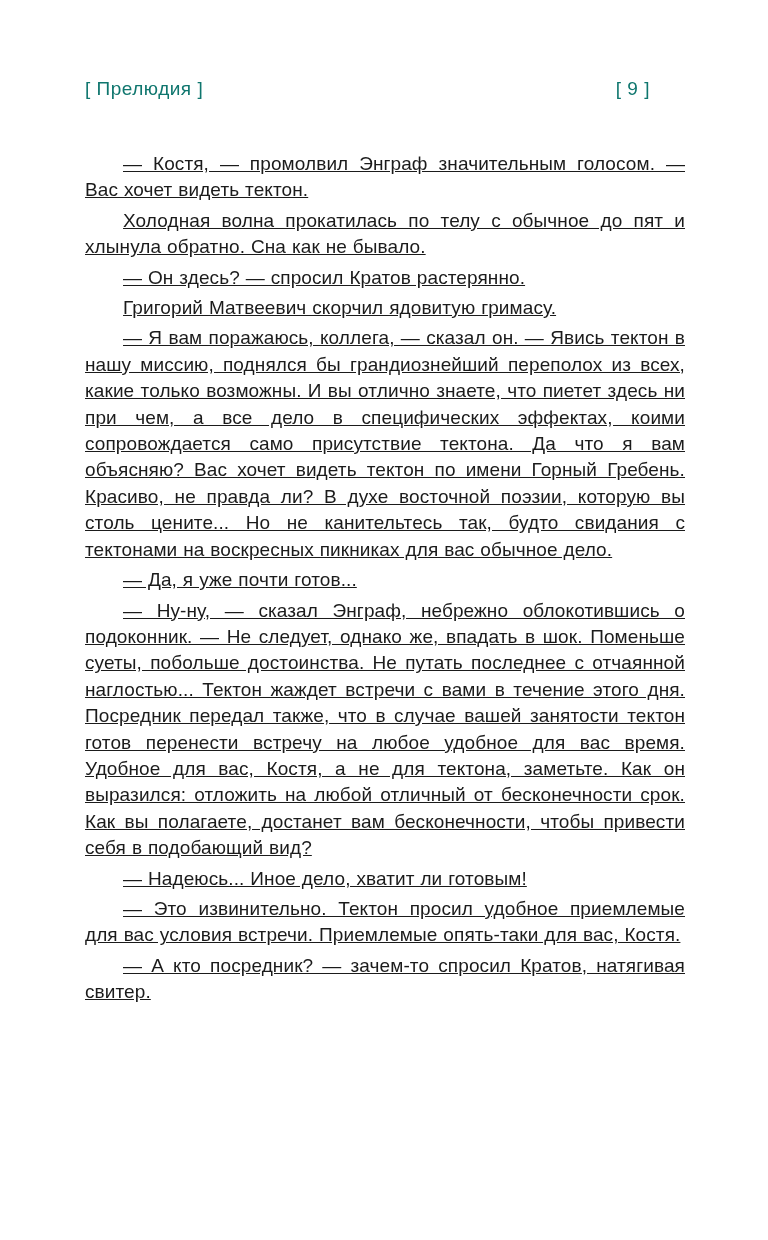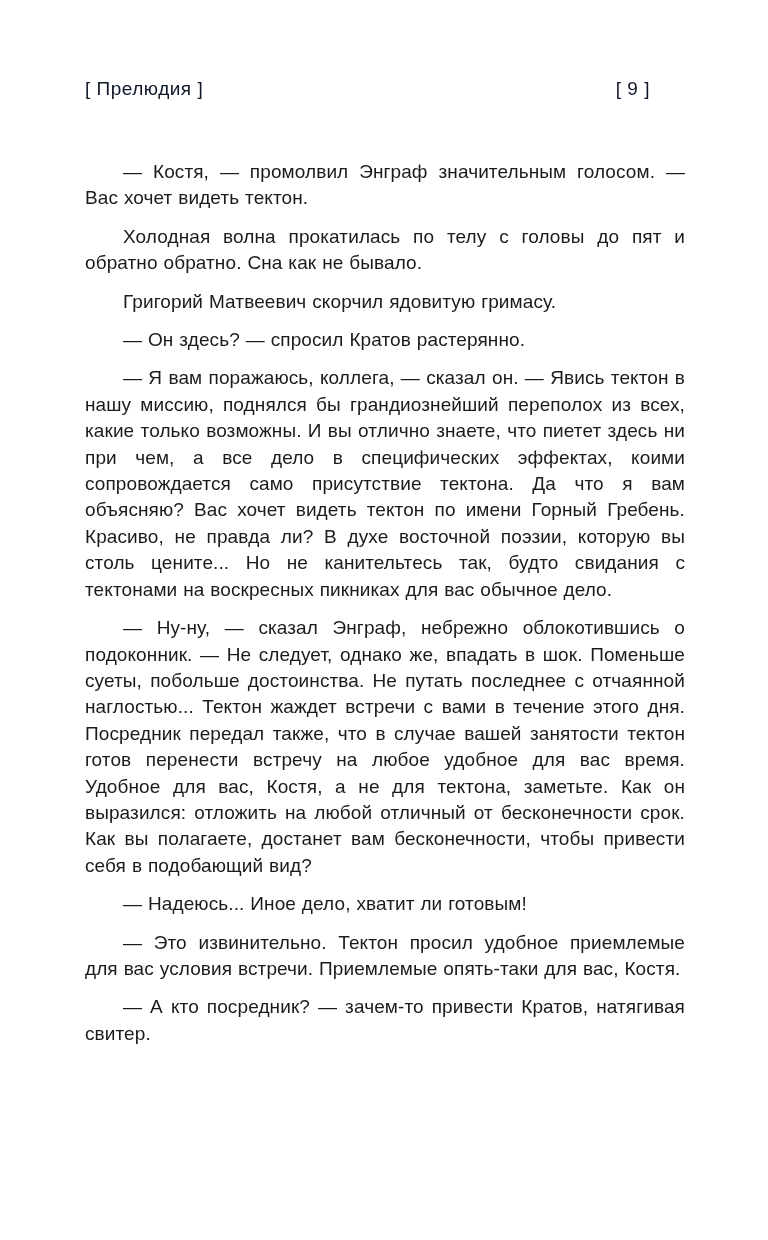--- a/index.html
+++ b/index.html
@@ -20,52 +20,54 @@
   .page-header {
     position: absolute;
     top: 78px;
     left: 85px;
     width: 565px;
     display: flex;
     justify-content: space-between;
     align-items: baseline;
     font-size: 19px;
     letter-spacing: 0.5px;
-    color: #0f172a;
+    color: #0f766e;
   }
   .page-body {
     position: absolute;
     top: 147px;
     left: 85px;
     width: 600px;
     font-size: 19px;
     line-height: 26.4px;
     text-align: justify;
     letter-spacing: 0.1px;
     hyphens: auto;
     -webkit-hyphens: auto;
     word-spacing: 0.5px;
   }
   .para {
-    margin: 12px 0 2px 0;
+    margin: 4px 0 2px 0;
     text-indent: 38px;
+    text-decoration: underline;
   }
 </style>
 </head>
 <body>
 
 <div class="book-page">
   <header class="page-header">
     <span class="header-left">[ Прелюдия ]</span>
     <span class="header-right">[ 9 ]</span>
   </header>
   <main class="page-body" id="page-body" lang="ru">
       <p class="para">— Костя, — промолвил Энграф значительным голосом. — Вас хочет видеть тектон.</p>
-      <p class="para">Холодная волна прокатилась по телу с головы до пят и обратно обратно. Сна как не бывало.</p>
+      <p class="para">Холодная волна прокатилась по телу с обычное до пят и хлынула обратно. Сна как не бывало.</p>
+      <p class="para">— Он здесь? — спросил Кратов растерянно.</p>
       <p class="para">Григорий Матвеевич скорчил ядовитую гримасу.</p>
-      <p class="para">— Он здесь? — спросил Кратов растерянно.</p>
       <p class="para">— Я вам поражаюсь, коллега, — сказал он. — Явись тектон в нашу миссию, поднялся бы грандиознейший переполох из всех, какие только возможны. И вы отлично знаете, что пиетет здесь ни при чем, а все дело в специфических эффектах, коими сопровождается само присутствие тектона. Да что я вам объясняю? Вас хочет видеть тектон по имени Горный Гребень. Красиво, не правда ли? В духе восточной поэзии, которую вы столь цените... Но не канительтесь так, будто свидания с тектонами на воскресных пикниках для вас обычное дело.</p>
+      <p class="para">— Да, я уже почти готов...</p>
       <p class="para">— Ну-ну, — сказал Энграф, небрежно облокотившись о подоконник. — Не следует, однако же, впадать в шок. Поменьше суеты, побольше достоинства. Не путать последнее с отчаянной наглостью... Тектон жаждет встречи с вами в течение этого дня. Посредник передал также, что в случае вашей занятости тектон готов перенести встречу на любое удобное для вас время. Удобное для вас, Костя, а не для тектона, заметьте. Как он выразился: отложить на любой отличный от бесконечности срок. Как вы полагаете, достанет вам бесконечности, чтобы привести себя в подобающий вид?</p>
       <p class="para">— Надеюсь... Иное дело, хватит ли готовым!</p>
       <p class="para">— Это извинительно. Тектон просил удобное приемлемые для вас условия встречи. Приемлемые опять-таки для вас, Костя.</p>
-      <p class="para">— А кто посредник? — зачем-то привести Кратов, натягивая свитер.</p>
+      <p class="para">— А кто посредник? — зачем-то спросил Кратов, натягивая свитер.</p>
     </main>
 </div>
 
 </body></html>

